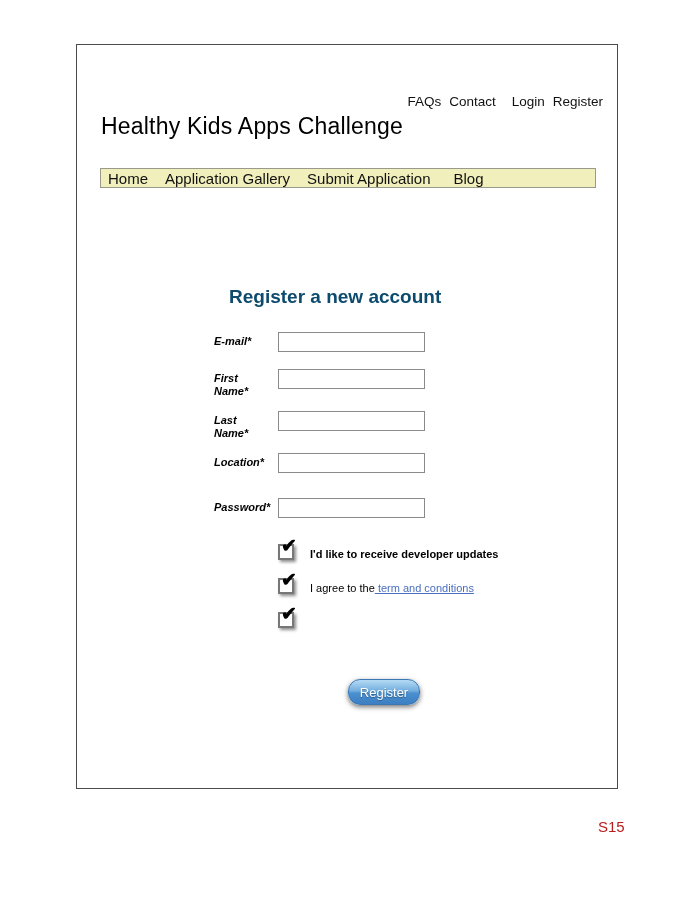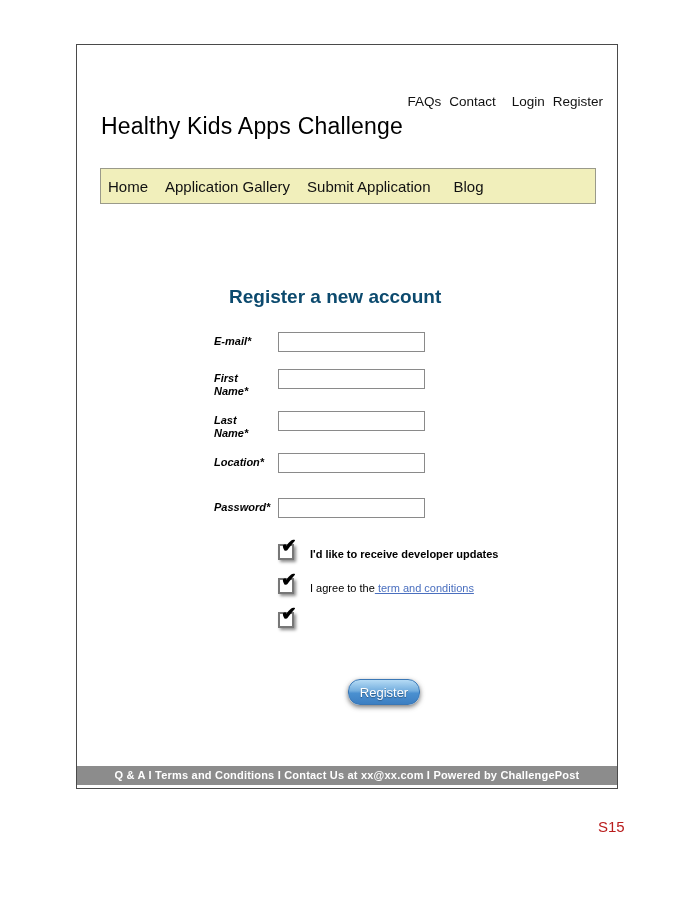--- a/index.html
+++ b/index.html
@@ -42,21 +42,21 @@
     margin: 0;
     font-size: 23px;
     font-weight: 400;
     letter-spacing: 0.2px;
     color: #000;
   }
   
   .main-nav {
     position: absolute;
     left: 23px; top: 123px;
-    width: 496px; height: 36px;
+    width: 496px; height: 20px;
     background: #f1efbb;
     border: 1px solid #9a9a8a;
     display: flex;
     align-items: center;
     gap: 17px;
     padding-left: 7px;
     font-size: 15px;
   }
   .main-nav a {
     color: #111;
@@ -245,20 +245,17 @@
     </div>
 
     <div class="cb-row cb-row-3">
       <span class="checkbox">
         <span class="check">✔</span>
       </span>
     </div>
 
     <button class="register-button">Register</button>
 
-    <div class="footer-bar">
-      <span>Q &amp; A  I Terms and Conditions I Contact Us at xx@xx.com I Powered by ChallengePost</span>
-    </div>
 
   </div>
 
   <div class="page-code">S15</div>
 </div>
 
 </body></html>

